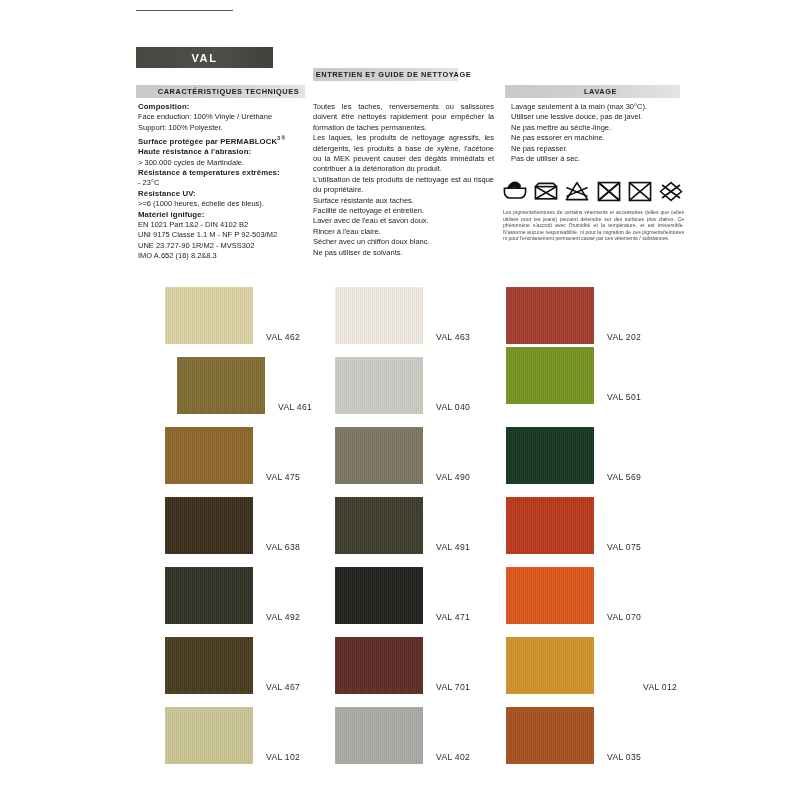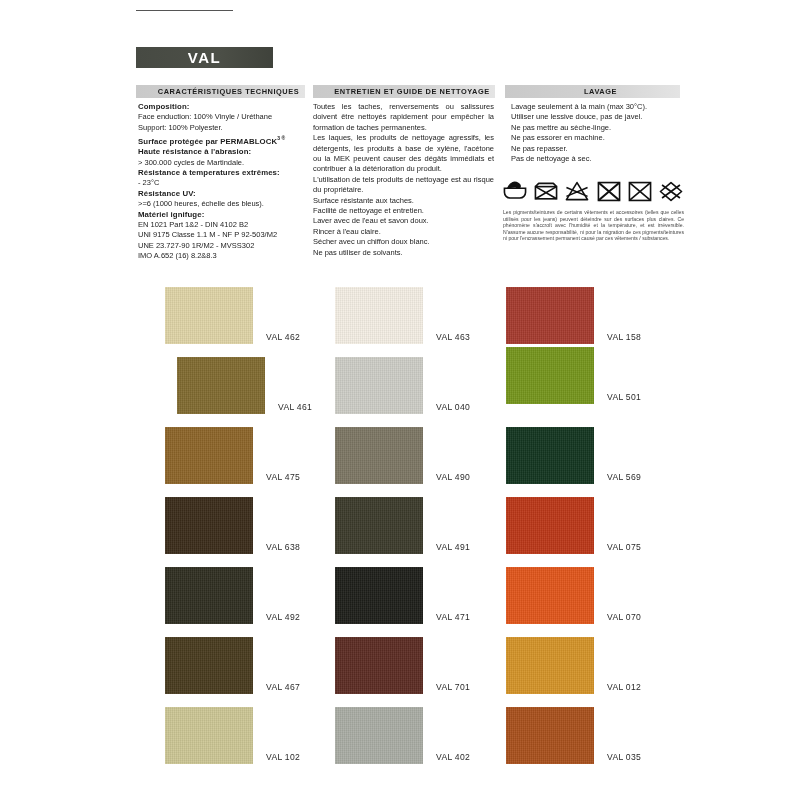--- a/index.html
+++ b/index.html
@@ -53,21 +53,21 @@
     top: 47px;
     width: 137px;
     height: 21px;
     background: linear-gradient(90deg, #474a43 0%, #4c4f47 60%, #3f423b 100%);
     display: flex;
     align-items: center;
     justify-content: center;
   }
   #val-band-label {
     color: #ffffff;
-    font-size: 15px;
+    font-size: 11px;
     font-weight: bold;
     letter-spacing: 1.6px;
   }
 
   
   .col-head {
     position: absolute;
     height: 13px;
     background: linear-gradient(90deg, #c9c9c9 0%, #d2d2d2 55%, #e4e4e4 100%);
     display: flex;
@@ -76,21 +76,21 @@
   }
   .col-head-label {
     font-size: 7.4px;
     font-weight: bold;
     letter-spacing: 0.55px;
     color: #1c1c1c;
     white-space: nowrap;
     padding-left: 16px;
   }
   #head-tech  { left: 136px; top: 85px; width: 169px; }
-  #head-care  { left: 313px; top: 85px; width: 182px; }
+  #head-care  { left: 313px; top: 68px; width: 145px; }
   #head-wash  { left: 505px; top: 85px; width: 175px; }
 
   
   .text-col {
     position: absolute;
     font-size: 7.5px;
     line-height: 10.4px;
     color: #1d1d1d;
   }
   #col-tech { left: 138px; top: 102px; width: 172px; }
@@ -222,21 +222,21 @@
     <div class="care-line" style="text-align: left;">Sécher avec un chiffon doux blanc.</div>
     <div class="care-line" style="text-align: left;">Ne pas utiliser de solvants.</div>
   </div>
 
 <div class="text-col" id="col-wash">
     <div class="wash-line">Lavage seulement à la main (max 30°C).</div>
     <div class="wash-line">Utiliser une lessive douce, pas de javel.</div>
     <div class="wash-line">Ne pas mettre au sèche-linge.</div>
     <div class="wash-line">Ne pas essorer en machine.</div>
     <div class="wash-line">Ne pas repasser.</div>
-    <div class="wash-line">Pas de nettoyage à sec.</div>
+    <div class="wash-line">Pas de utiliser à sec.</div>
   </div>
 
 <div id="wash-icons">
   <svg class="wash-icon" viewBox="0 0 32 30">
     <path d="M3 11 h26 v5 a7 7 0 0 1 -7 7 h-12 a7 7 0 0 1 -7 -7 z" fill="none" stroke="#111" stroke-width="2"></path>
     <path d="M7 11 c3 -7 8 -9 13 -6 c2 1 3 3 2 5 c-1 2 -4 1 -5 0" fill="#111" stroke="#111" stroke-width="1.6" stroke-linejoin="round"></path>
   </svg>
   <svg class="wash-icon" viewBox="0 0 32 30">
     <rect x="3" y="9" width="26" height="15" fill="none" stroke="#111" stroke-width="2"></rect>
     <path d="M3 9 l4 -4 h18 l4 4" fill="none" stroke="#111" stroke-width="2" stroke-linejoin="round"></path>
@@ -314,39 +314,39 @@
     <div class="swatch-cell" style="left: 335px; top: 350px;">
       <div class="swatch-chip" style="background: rgb(91, 43, 34);"></div>
       <div class="swatch-label">VAL 701</div>
     </div>
     <div class="swatch-cell" style="left: 335px; top: 420px;">
       <div class="swatch-chip" style="background: rgb(169, 172, 164);"></div>
       <div class="swatch-label">VAL 402</div>
     </div>
     <div class="swatch-cell" style="left: 506px; top: 0px;">
       <div class="swatch-chip" style="background: rgb(165, 58, 45);"></div>
-      <div class="swatch-label">VAL 158</div>
+      <div class="swatch-label">VAL 202</div>
     </div>
     <div class="swatch-cell" style="left: 506px; top: 60px;">
       <div class="swatch-chip" style="background: rgb(117, 149, 27);"></div>
       <div class="swatch-label">VAL 501</div>
     </div>
     <div class="swatch-cell" style="left: 506px; top: 140px;">
       <div class="swatch-chip" style="background: rgb(18, 53, 31);"></div>
       <div class="swatch-label">VAL 569</div>
     </div>
     <div class="swatch-cell" style="left: 506px; top: 210px;">
       <div class="swatch-chip" style="background: rgb(187, 54, 23);"></div>
       <div class="swatch-label">VAL 075</div>
     </div>
     <div class="swatch-cell" style="left: 506px; top: 280px;">
       <div class="swatch-chip" style="background: rgb(225, 85, 26);"></div>
       <div class="swatch-label">VAL 070</div>
     </div>
-    <div class="swatch-cell" style="left: 506px; top: 350px;">
+    <div class="swatch-cell" style="left: 506px; top: 350px; gap: 36px;">
       <div class="swatch-chip" style="background: rgb(212, 147, 39);"></div>
       <div class="swatch-label">VAL 012</div>
     </div>
     <div class="swatch-cell" style="left: 506px; top: 420px;">
       <div class="swatch-chip" style="background: rgb(168, 80, 27);"></div>
       <div class="swatch-label">VAL 035</div>
     </div>
   </div>
 
 </body></html>

